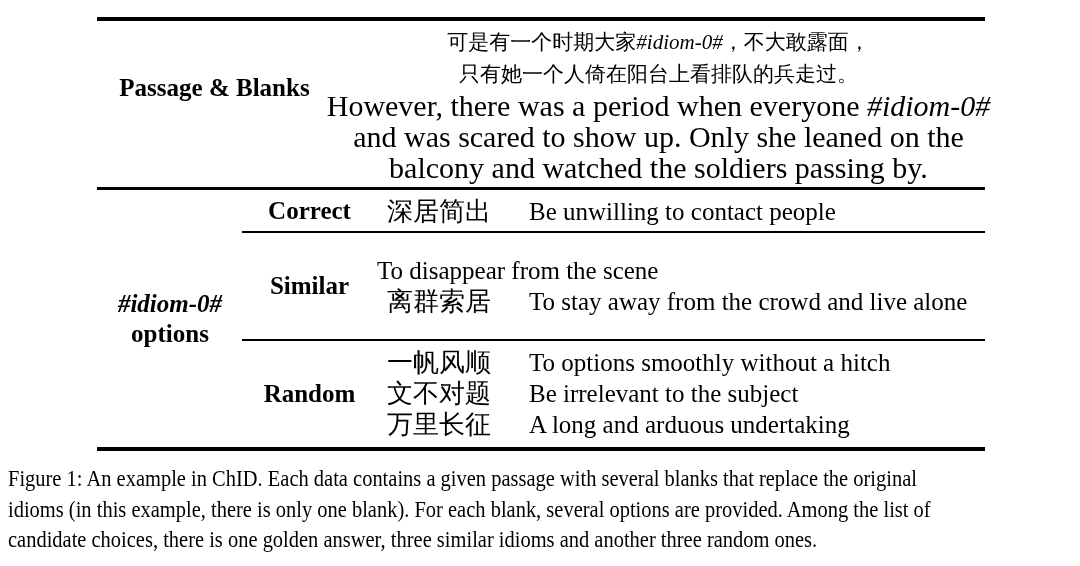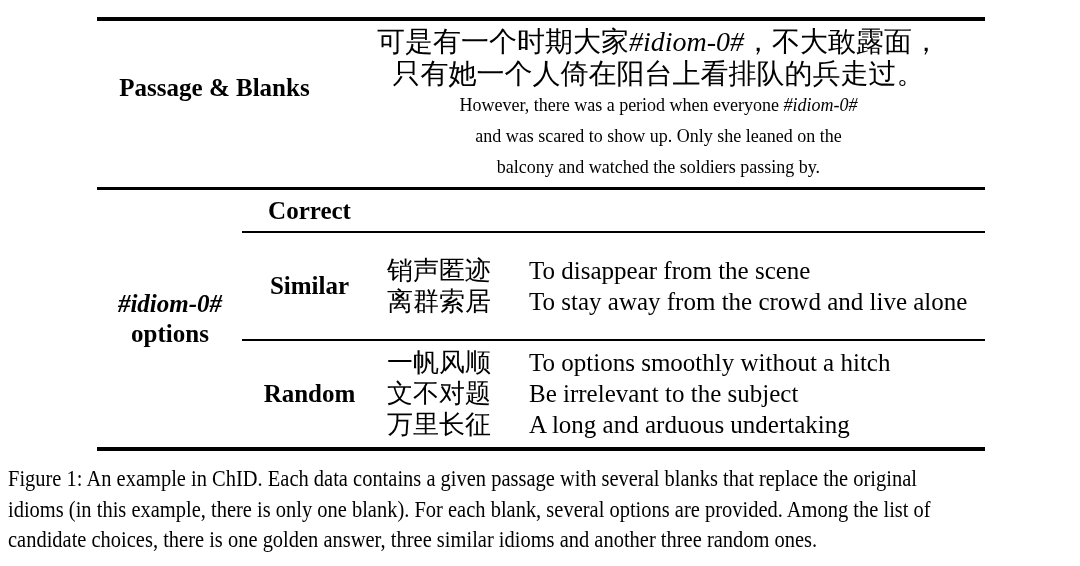--- a/index.html
+++ b/index.html
@@ -22,22 +22,22 @@
   .passage-label {
     position:absolute; left:97px; top:21px; width:235px; height:134px;
     display:flex; align-items:center; justify-content:center;
     font-weight:bold; font-size:25px; text-align:center;
   }
   .passage-block {
     position:absolute; left:332px; top:21px; width:653px; height:166px;
     display:flex; flex-direction:column; justify-content:center; align-items:center;
     text-align:center;
   }
-  .pline-zh { font-size:28px; line-height:32px; white-space:nowrap; }
-  .pline-en { font-size:18px; line-height:31px; white-space:nowrap; }
+  .pline-zh { font-size:21px; line-height:32px; white-space:nowrap; }
+  .pline-en { font-size:30px; line-height:31px; white-space:nowrap; }
 
   
   .options-label {
     position:absolute; left:97px; top:190px; width:146px; height:257px;
     display:flex; flex-direction:column; align-items:center; justify-content:center;
     font-weight:bold; font-size:25px; line-height:30px; text-align:center;
   }
   .label-idiom { font-style:italic; }
   .options-body {
     position:absolute; left:242px; top:190px; width:743px; height:257px;
@@ -89,27 +89,32 @@
 
   <div class="options-label">
     <div class="label-idiom">#idiom-0#</div>
     <div>options</div>
   </div>
 
   <div class="options-body">
 
     <div class="group group-correct">
       <div class="group-cat">Correct</div>
+      <div class="group-items">
+        <div class="opt-row">
+          <div class="idiom">深居简出</div>
+          <div class="meaning">Be unwilling to contact people</div>
+        </div>
+      </div>
     </div>
 
     <div class="group group-similar">
       <div class="group-cat">Similar</div>
       <div class="group-items">
         <div class="opt-row">
-          <div class="idiom">销声匿迹</div>
           <div class="meaning">To disappear from the scene</div>
         </div>
         <div class="opt-row">
           <div class="idiom">离群索居</div>
           <div class="meaning">To stay away from the crowd and live alone</div>
         </div>
       </div>
     </div>
 
     <div class="group group-random">

